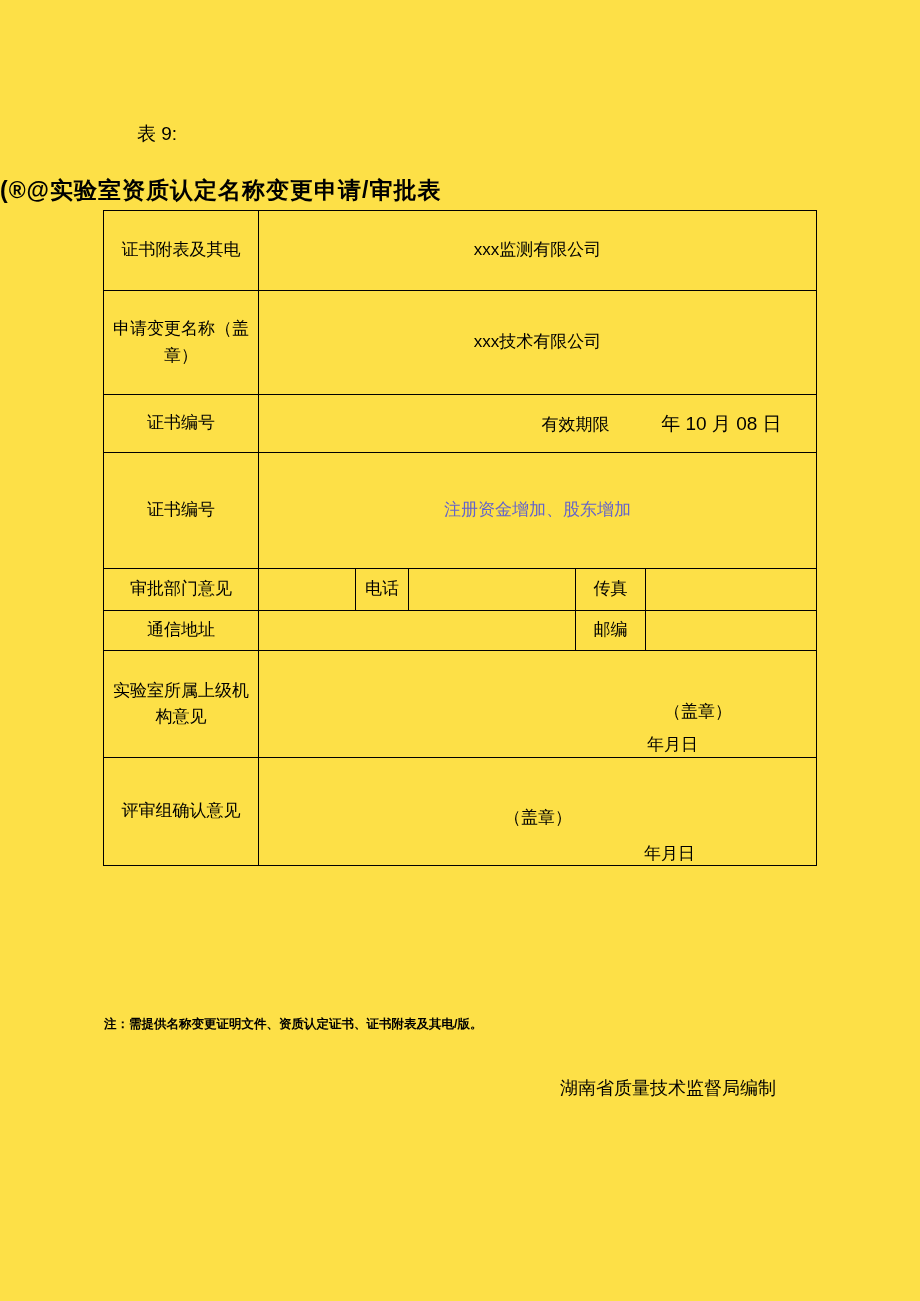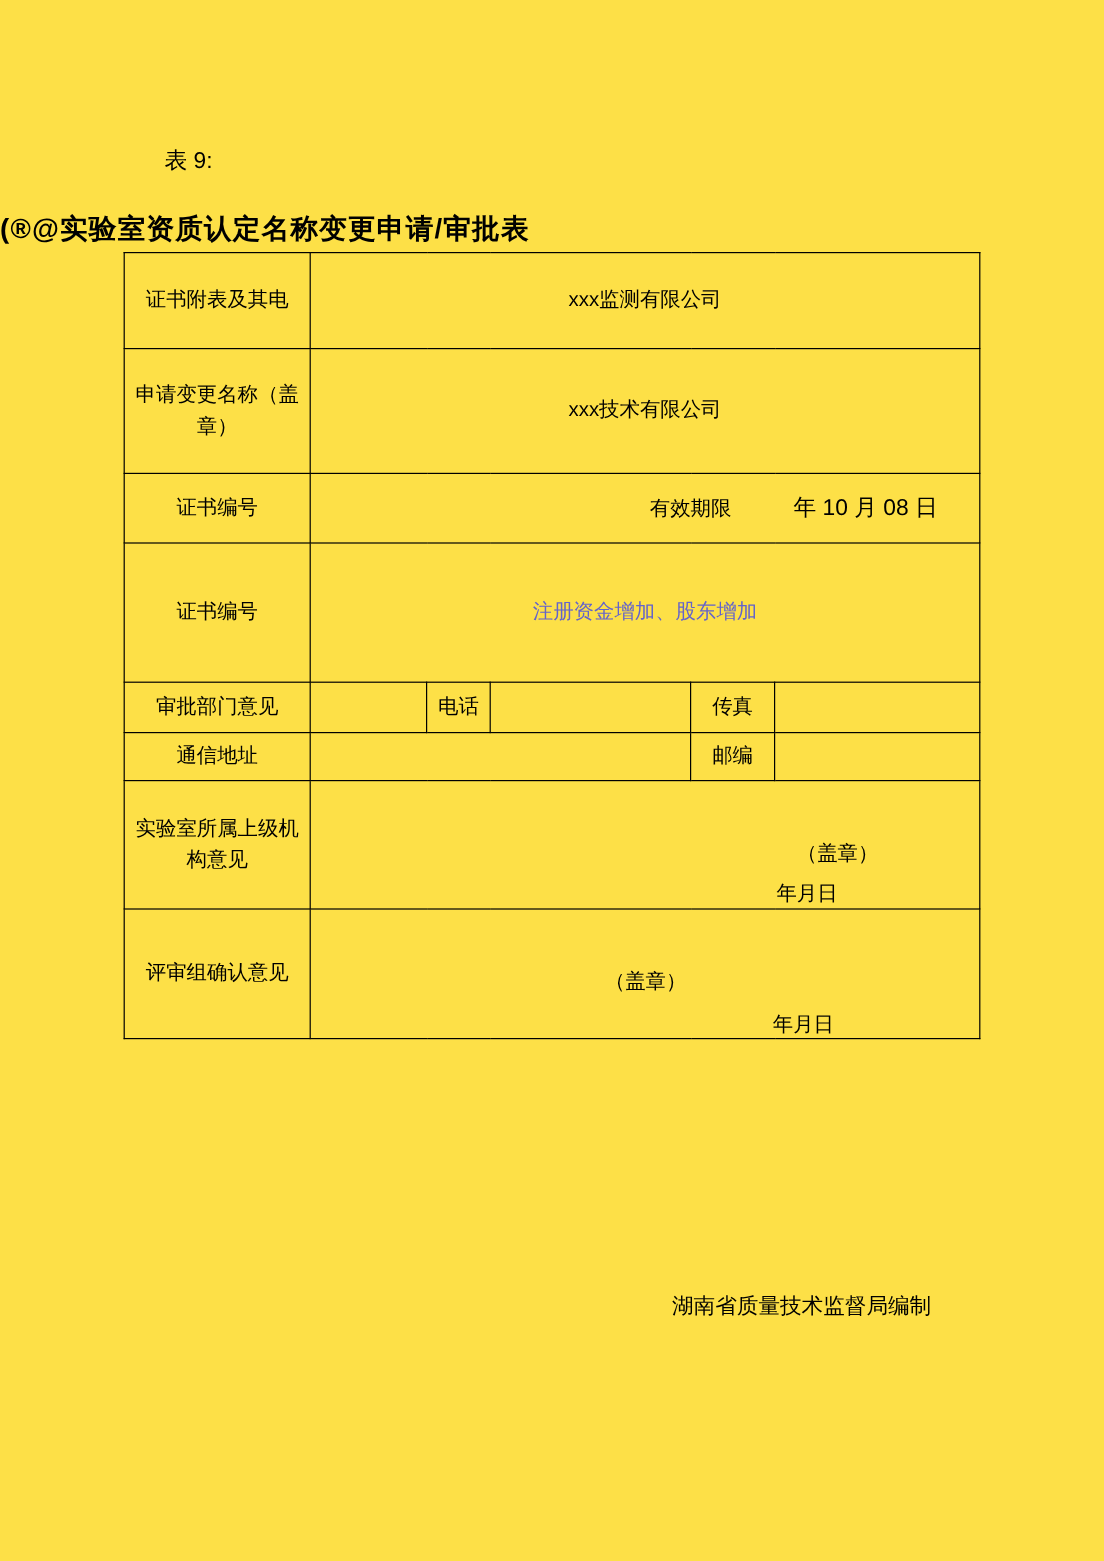--- a/index.html
+++ b/index.html
@@ -153,16 +153,17 @@
       <td>评审组确认意见</td>
       <td colspan="5" class="opinion-cell op2">
         <span class="seal">（盖章）</span>
         <span class="dateline">年月日</span>
       </td>
     </tr>
 
   </tbody>
     </table>
 
+  <div class="footnote">注：需提供名称变更证明文件、资质认定证书、证书附表及其电/版。</div>
 
   <div class="issuer">湖南省质量技术监督局编制</div>
 
 </div>
 
 </body></html>

